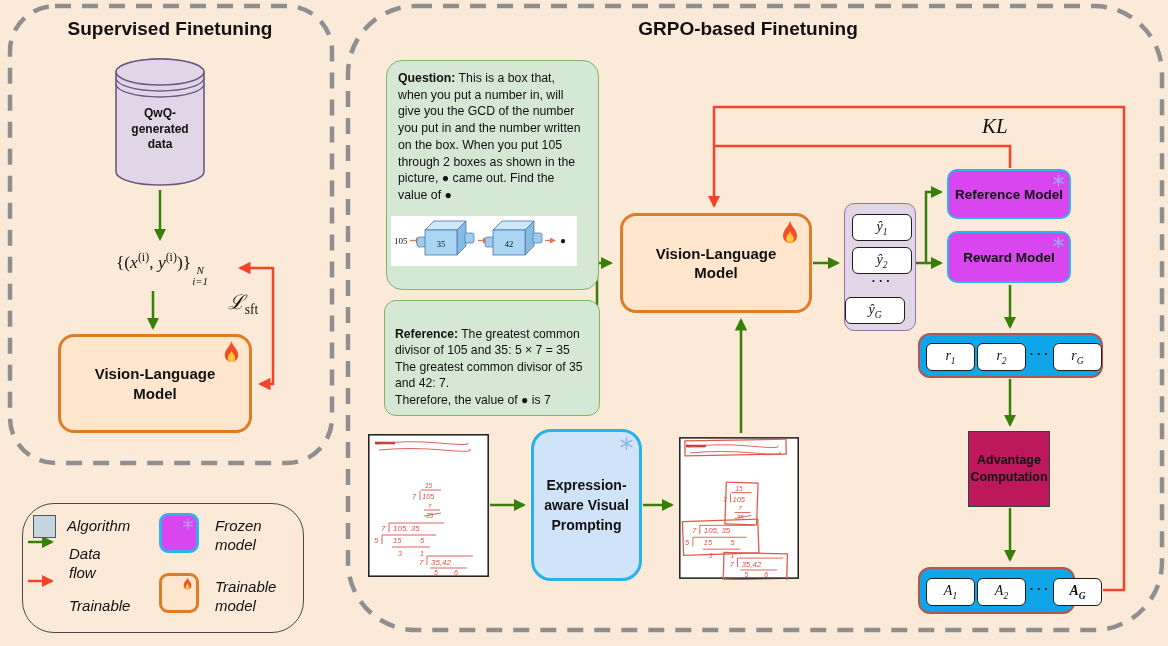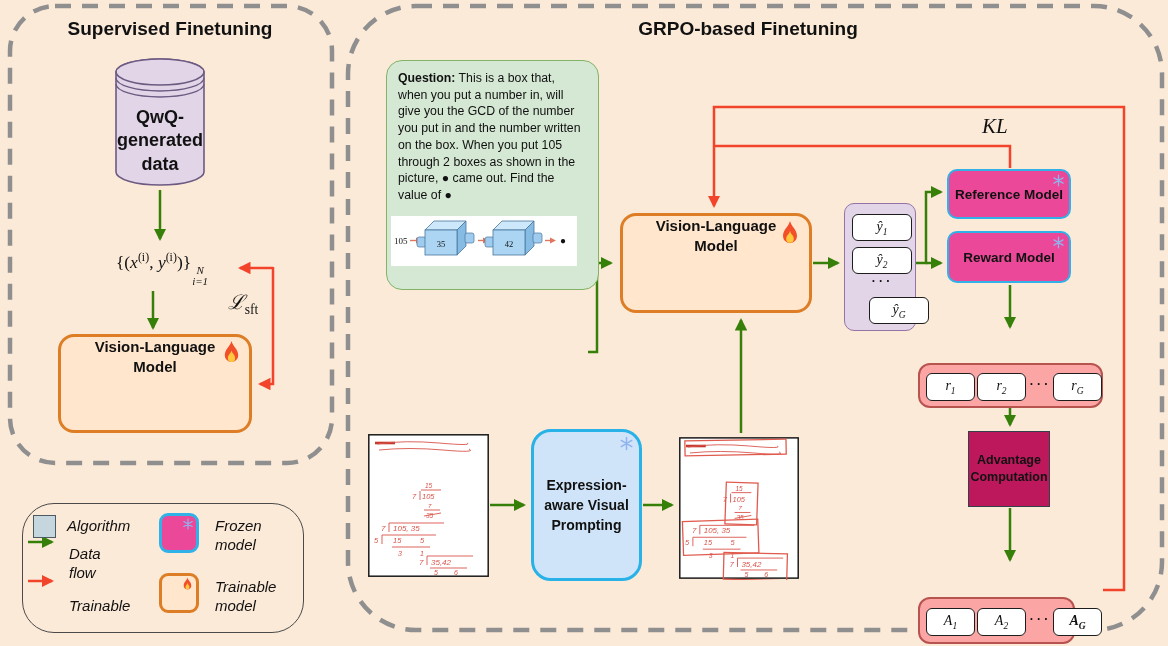--- a/index.html
+++ b/index.html
@@ -3,24 +3,24 @@
 <meta charset="utf-8">
 <style>
   html,body{margin:0;padding:0;background:#fff;}
   #stage{position:relative;width:1168px;height:646px;background:#fcead8;overflow:hidden;
          font-family:"Liberation Sans",sans-serif;color:#111;}
   #wires{position:absolute;left:0;top:0;z-index:1;}
   .abs{position:absolute;box-sizing:border-box;z-index:2;}
   .title{font-weight:bold;font-size:19px;text-align:center;}
   .gbox{background:#d5e8d4;border:1.6px solid #82b366;border-radius:16px;}
   .obox{background:#ffe6cc;border:3px solid #dd7e26;border-radius:16px;
-        display:flex;align-items:flex-start;justify-content:center;}
-  .bbox{background:#ec4899;border:2.5px solid #30b2e8;border-radius:10px;
         display:flex;align-items:center;justify-content:center;}
-  .pinkc{background:#fca5a5;border:2px solid #b85450;border-radius:12px;margin-top:30px;}
+  .bbox{background:#d946ef;border:2.5px solid #30b2e8;border-radius:10px;
+        display:flex;align-items:center;justify-content:center;}
+  .pinkc{background:#0ea5e9;border:2px solid #b85450;border-radius:12px;}
   .purplec{background:#e1d5e7;border:1.6px solid #9673a6;border-radius:10px;}
   .wbox{position:absolute;background:#fff;border:1.3px solid #1d1d1d;border-radius:6px;
         display:flex;align-items:center;justify-content:center;}
   .math{font-family:"Liberation Serif","DejaVu Serif",serif;font-style:italic;}
   .math sub,.math sup{font-size:0.68em;}
   .mlabel{font-weight:bold;font-size:15px;text-align:center;white-space:pre-line;line-height:1.3;}
   .preline{white-space:pre-line;}
   .leg{position:absolute;font-style:italic;font-size:15px;line-height:1.25;white-space:pre-line;}
   .smalltxt{font-size:12.3px;line-height:1.36;margin-left:12px;}
   .flame{position:absolute;}
@@ -77,21 +77,21 @@
   </svg>
 
   <div class="abs title" style="left:36px;top:18px;width:268px;">Supervised Finetuning</div>
 
   <svg class="abs" style="left:112px;top:56px;" width="96" height="134" viewBox="0 0 96 134">
     <path d="M4,16 a44,13 0 0 1 88,0 v100 a44,13 0 0 1 -88,0 z" fill="#e1d5e7" stroke="#6c5a82" stroke-width="1.6"></path>
     <ellipse cx="48" cy="16" rx="44" ry="13" fill="#e1d5e7" stroke="#6c5a82" stroke-width="1.6"></ellipse>
     <path d="M4,22 a44,13 0 0 0 88,0" fill="none" stroke="#6c5a82" stroke-width="1.3"></path>
     <path d="M4,28 a44,13 0 0 0 88,0" fill="none" stroke="#6c5a82" stroke-width="1.3"></path>
   </svg>
-  <div class="abs preline" style="left:112px;top:106px;width:96px;text-align:center;font-weight:bold;font-size:18px;line-height:1.3;">QwQ-
+  <div class="abs preline" style="left:112px;top:106px;width:96px;text-align:center;font-weight:bold;font-size:12px;line-height:1.3;">QwQ-
 generated
 data</div>
 
   <div class="abs math" style="left:62px;top:250px;width:200px;text-align:center;font-size:17.5px;">
     <span class="up">{(</span><span>x</span><sup class="up">(i)</sup><span class="up">, </span><span>y</span><sup class="up">(i)</sup><span class="up">)}</span><span class="stack">
         <span>N</span>
         <span>i=1</span>
       </span>
   </div>
 
@@ -166,41 +166,46 @@
         <polygon points="0,9 9,0 41,0 32,9" fill="#cde8fb" stroke="#49759c" stroke-width="0.8"></polygon>
         <polygon points="32,9 41,0 41,25 32,34" fill="#86bbe4" stroke="#49759c" stroke-width="0.8"></polygon>
         <rect x="0" y="9" width="32" height="25" fill="#abd5f3" stroke="#49759c" stroke-width="0.8"></rect>
         <rect x="40" y="12" width="9" height="10" rx="2" fill="#9ecbee" stroke="#49759c" stroke-width="0.7"></rect>
         <text x="16" y="26" text-anchor="middle" font-size="8.5" font-family="Liberation Serif,serif" fill="#111">42</text>
       </g>
       <text x="169" y="28" font-size="10" fill="#111">●</text>
     </svg>
   </div>
 
+  <div class="abs gbox smalltxt preline" style="left:372px;top:300px;width:216px;height:116px;padding:8px 10px;font-size:12.2px;border-radius:12px;">
+    <b>Reference:</b><span> The greatest common divisor of 105 and 35: 5 × 7 = 35
+The greatest common divisor of 35 and 42: 7.
+Therefore, the value of ● is 7</span>
+  </div>
 
   <div class="abs obox" style="left:620px;top:213px;width:192px;height:100px;">
     <div class="mlabel">Vision-Language
 Model</div>
     <svg class="flame" style="right:7px;top:4px;" width="24" height="26" viewBox="0 0 24 26">
       <path d="M12,1 C13.5,7 19,9.5 19,16 a7,7 0 0 1 -14,0 C5,9.5 10.5,7 12,1 Z" fill="#f24e29"></path>
       <path d="M12,11 C13,14.5 15.8,15.5 15.8,19 a3.8,3.8 0 0 1 -7.6,0 C8.2,15.5 11,14.5 12,11 Z" fill="#ffc83d"></path>
     </svg>
   </div>
 
   <div class="abs math" style="left:982px;top:114px;font-size:21px;">KL</div>
 
   <div class="abs purplec" style="left:844px;top:203px;width:72px;height:128px;">
     <div class="wbox" style="left:7px;top:10px;width:58px;height:25px;">
       <span class="math" style="font-size:14px;"><span>ŷ</span><sub>1</sub></span>
     </div>
     <div class="wbox" style="left:7px;top:43px;width:58px;height:25px;">
       <span class="math" style="font-size:14px;"><span>ŷ</span><sub>2</sub></span>
     </div>
     <div class="abs" style="left:0;top:70px;width:72px;text-align:center;font-weight:bold;font-size:12px;">· · ·</div>
-    <div class="wbox" style="left:24px;top:93px;width:58px;height:25px;">
+    <div class="wbox" style="left:0;top:93px;width:58px;height:25px;">
       <span class="math" style="font-size:14px;"><span>ŷ</span><sub>G</sub></span>
     </div>
   </div>
 
   <div class="abs bbox" style="left:947px;top:169px;width:124px;height:50px;">
     <div style="font-weight:bold;font-size:13.5px;">Reference Model</div>
     <svg class="snow" style="right:4px;top:3px;" width="13" height="13" viewBox="0 0 16 16">
       <g stroke="#8fb3ee" stroke-width="1.6" stroke-linecap="round" fill="none">
         <path d="M8,1.5 V14.5 M2.4,4.75 L13.6,11.25 M2.4,11.25 L13.6,4.75"></path>
       </g>

